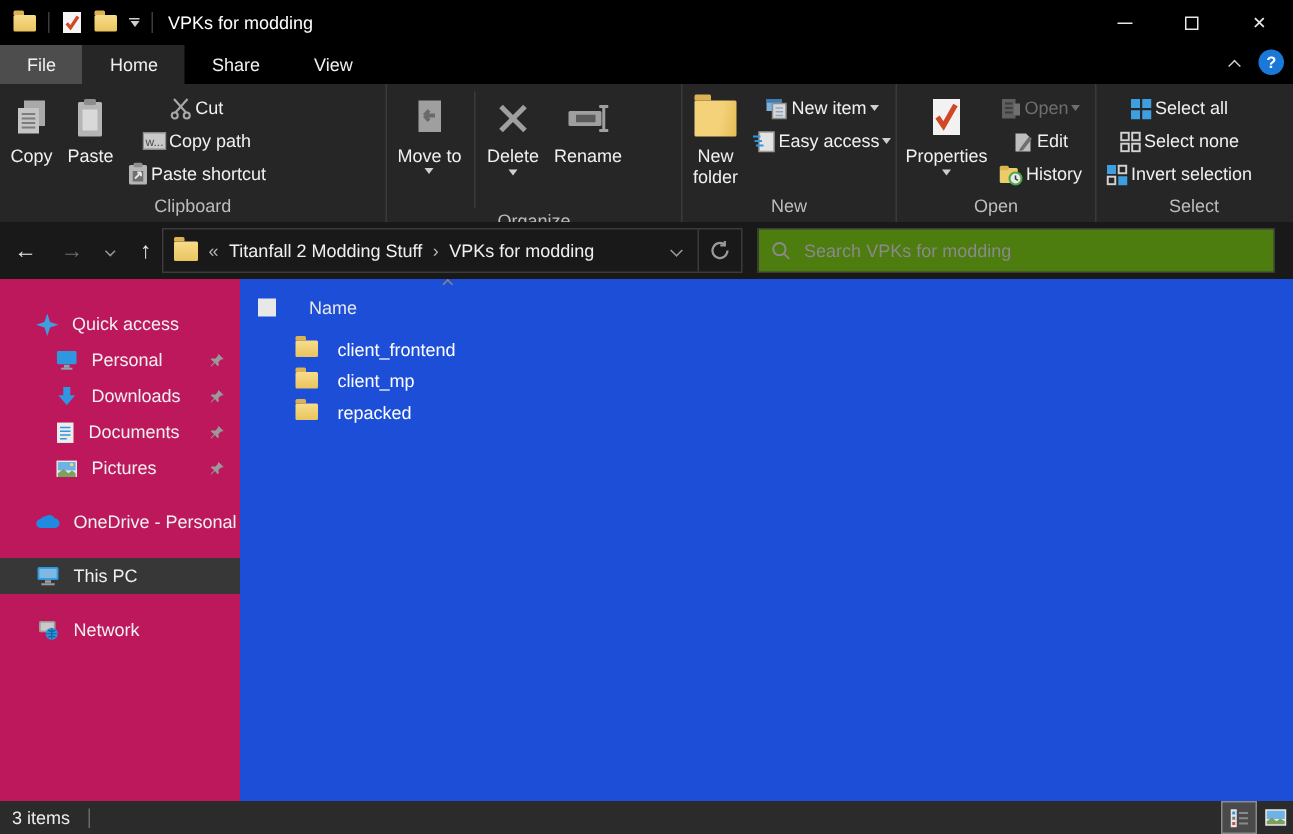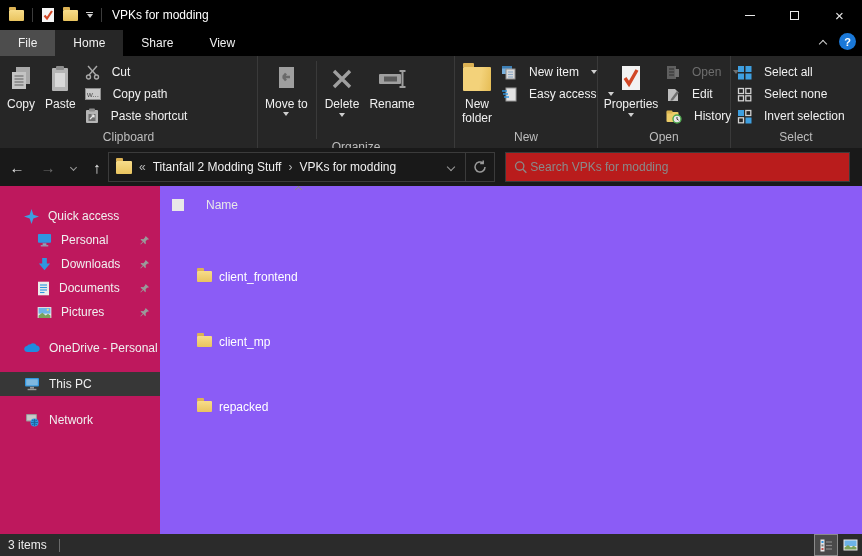--- a/index.html
+++ b/index.html
@@ -33,21 +33,21 @@
   .chev.up { transform:rotate(-135deg); }
 
   
   .ribbon { position:absolute; top:56px; left:0; width:862px; height:92px; background:#262626; display:flex; }
   .rgroup { height:92px; display:flex; flex-direction:column; border-right:1px solid #3a3a3a; }
   .rgroup-items { flex:1; display:flex; align-items:flex-start; padding:3px 2px 0 2px; }
   .rgroup-label { text-align:center; font-size:12px; color:#bdbdbd; padding:1px 0 4px; }
   .big-btn { display:flex; flex-direction:column; align-items:center; padding:2px 5px 0; color:#f0f0f0; text-align:center; line-height:1.2; }
   .big-btn .ic { height:36px; display:flex; align-items:center; justify-content:center; }
   .small-col { display:flex; flex-direction:column; padding-top:2px; }
-  .small-btn { display:flex; align-items:center; gap:12px; height:22px; padding:0 4px; color:#f0f0f0; white-space:nowrap; }
+  .small-btn { display:flex; align-items:center; gap:2px; height:22px; padding:0 4px; color:#f0f0f0; white-space:nowrap;justify-content:center; }
   .small-btn.disabled { color:#6e6e6e; }
   .caret { width:0; height:0; border-left:3px solid transparent; border-right:3px solid transparent; border-top:4px solid #cfcfcf; display:inline-block; }
   .caret.dis { border-top-color:#6e6e6e; }
   .inner-sep { width:1px; height:78px; background:#3a3a3a; margin:2px 3px 0; }
 
   
   .folder { position:relative; width:15px; height:11px; background:linear-gradient(#f7dc8a,#e9c45f); border-radius:1px; flex:none; }
   .folder::before { content:''; position:absolute; top:-3px; left:0; width:7px; height:3px; background:#dcb254; border-radius:1px 1px 0 0; }
   .folder.lg { width:28px; height:24px; background:linear-gradient(100deg,#f3d27a 60%,#e6bd55); }
   .folder.lg::before { width:11px; height:4px; top:-4px; }
@@ -55,39 +55,39 @@
 
   
   .navbar { position:absolute; top:148px; left:0; width:862px; height:38px; background:#191919; display:flex; align-items:center; }
   .nav-arrow { font-size:15px; display:flex; align-items:center; justify-content:center; }
   .addrbar { position:absolute; left:108px; top:4px; width:387px; height:30px; border:1px solid #3b3b3b; background:#191919; display:flex; align-items:center; padding-left:7px; }
   .addr-crumbs { display:flex; align-items:center; gap:7px; margin-left:7px; flex:1; color:#f0f0f0; }
   .addr-sep-chars { color:#b9b9b9; }
   .addr-right { display:flex; align-items:center; height:100%; }
   .addr-divider { width:1px; height:28px; background:#3b3b3b; }
   .addr-btn { width:28px; height:100%; display:flex; align-items:center; justify-content:center; color:#9a9a9a; }
-  .searchbar { position:absolute; left:505px; top:4px; width:345px; height:30px; border:1px solid #3b3b3b; background:#b91c1c; display:flex; align-items:center; padding:0 8px; gap:3px; }
+  .searchbar { position:absolute; left:505px; top:4px; width:345px; height:30px; border:1px solid #3b3b3b; background:#4d7c0f; display:flex; align-items:center; padding:0 8px; gap:9px; }
   .searchbar input { background:transparent; border:none; outline:none; color:#e0e0e0; font-family:inherit; font-size:12px; width:100%; }
   .searchbar input::placeholder { color:#8a8a8a; }
 
   
   .content { position:absolute; top:186px; left:0; width:862px; height:348px; display:flex; }
   .sidebar { width:160px; background:#be185d; padding-top:18px; flex:none; }
   .side-item { height:24px; display:flex; align-items:center; gap:9px; padding-left:24px; position:relative; color:#f0f0f0; }
   .side-item.child { padding-left:37px; }
   .side-item.selected { background:#373737; }
   .side-item .pin { position:absolute; right:10px; }
   .side-gap { height:12px; }
-  .main { flex:1; background:#8b5cf6; position:relative; }
+  .main { flex:1; background:#1d4ed8; position:relative; }
   .sort-chev { position:absolute; left:136px; top:1px; color:#8a8a8a; }
   .list-header { position:absolute; left:0; top:8px; height:22px; display:flex; align-items:center; }
   .hdr-checkbox { width:12px; height:12px; background:#e8e8e8; margin-left:12px; }
   .hdr-name { margin-left:22px; color:#e8e8e8; }
   .file-rows { position:absolute; left:0; top:36px; width:100%; }
-  .file-row { height:21px; display:flex; align-items:center; gap:7px; padding-left:37px; color:#fff;margin-top:44px; }
+  .file-row { height:21px; display:flex; align-items:center; gap:13px; padding-left:37px; color:#fff; }
 
   
   .statusbar { position:absolute; top:534px; left:0; width:862px; height:22px; background:#2b2b2b; display:flex; align-items:center; }
   .status-count { margin-left:8px; color:#ededed; }
   .status-sep { width:1px; height:13px; background:#6a6a6a; margin-left:12px; }
   .view-btns { position:absolute; right:0; top:0; height:22px; display:flex; }
   .view-btn { width:24px; height:22px; display:flex; align-items:center; justify-content:center; }
   .view-btn.selected { background:#4a4a4a; border:1px solid #8a8a8a; }
 
   svg { display:block; }

